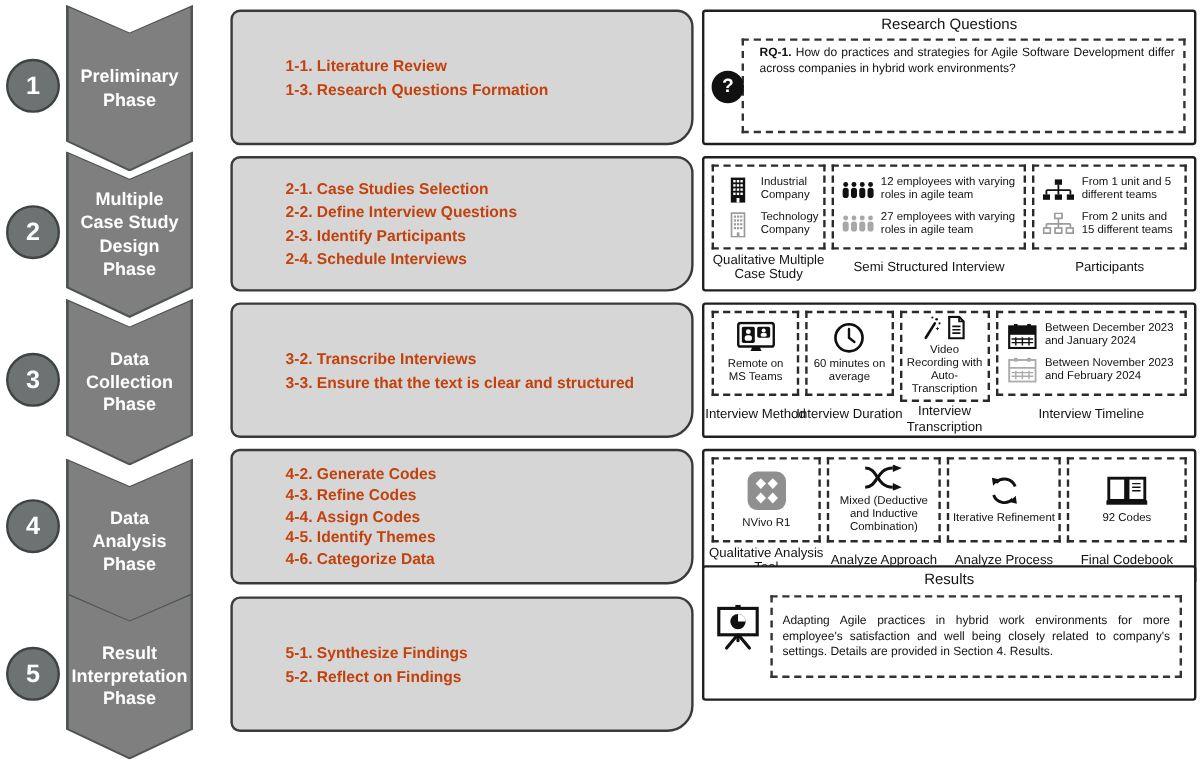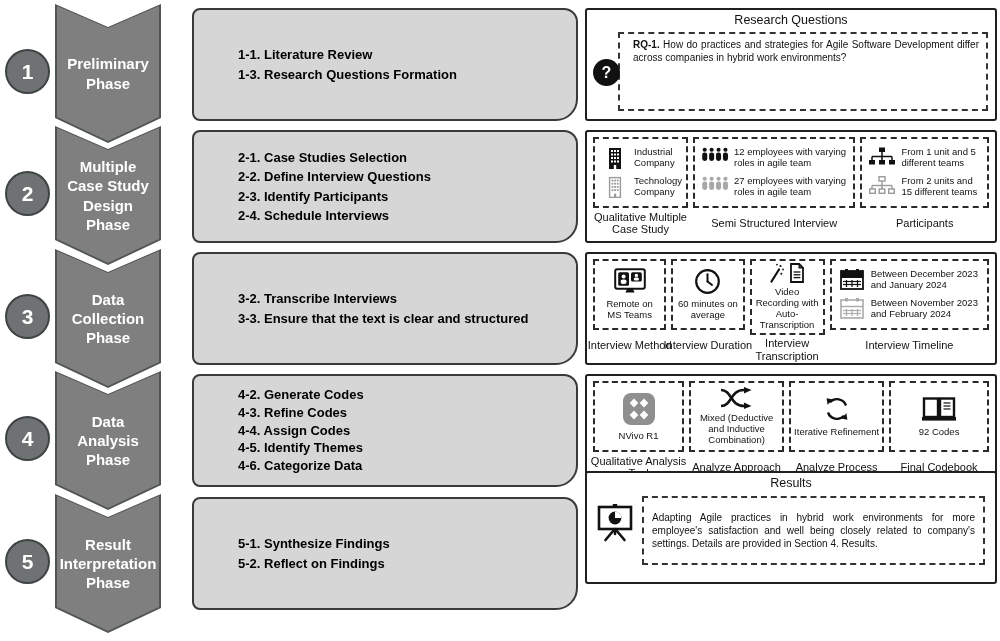--- a/index.html
+++ b/index.html
@@ -15,42 +15,42 @@
 
   .numcircle{position:absolute;left:5px;width:45px;height:45px;border-radius:50%;
         background:#6e7272;border:2.5px solid #3e4444;box-sizing:border-box;
         display:flex;align-items:center;justify-content:center;
         color:#fff;font-weight:bold;font-size:21px;}
 
   
   .midbox{position:absolute;left:192px;width:386px;height:113px;background:#d6d6d6;
         border:2px solid #3a3a3a;border-radius:8px 14px 22px 8px;box-sizing:border-box;
         display:flex;flex-direction:column;justify-content:center;padding-left:44px;}
-  .task{font-size:13px;font-weight:bold;color:#000000;line-height:19.5px;white-space:nowrap;}
+  .task{font-size:13px;font-weight:bold;color:#c2410c;line-height:19.5px;white-space:nowrap;}
   .midbox.compact .task{line-height:17.8px;}
 
   
   .rightbox{position:absolute;left:585px;width:412px;height:113px;background:#fff;
         border:2px solid #1f1f1f;border-radius:3px;box-sizing:border-box;}
   .panel-title{text-align:center;font-size:12.5px;margin-top:3px;}
 
   .q-circle{position:absolute;left:6px;top:49px;width:27px;height:27px;border-radius:50%;
         background:#111;color:#fff;font-weight:bold;font-size:16px;
         display:flex;align-items:center;justify-content:center;z-index:2;}
   .rq-box{position:absolute;left:31px;right:7px;top:22px;bottom:8px;border:2px dashed #333;
         box-sizing:border-box;padding:4px 7px 3px 13px;font-size:10px;line-height:1.33;text-align:justify;}
   .rq{margin:0;}
   .rq b{font-weight:bold;}
 
   .groups{display:flex;height:100%;padding:5px 6px;box-sizing:border-box;gap:5px;}
   .group{display:flex;flex-direction:column;min-width:0;}
   .gbox{flex:1;border:2px dashed #2a2a2a;box-sizing:border-box;display:flex;flex-direction:column;
         align-items:center;justify-content:center;gap:4px;padding:2px 3px;text-align:center;}
   .gbox.rows{justify-content:space-evenly;align-items:stretch;text-align:left;gap:0;}
-  .irow{display:flex;align-items:flex-start;gap:5px;padding:0 3px;}
+  .irow{display:flex;align-items:center;gap:5px;padding:0 3px;}
   .irow .icn{width:28px;flex:0 0 auto;display:flex;justify-content:center;}
   .itxt{font-size:9.5px;line-height:1.15;}
   .glabel{min-height:26px;display:flex;align-items:center;justify-content:center;text-align:center;
         font-size:11px;line-height:1.12;margin:2px -10px 0;}
   .icnrow{display:flex;align-items:flex-end;gap:5px;}
 
   .res-icon{position:absolute;left:9px;top:31px;}
   .res-box{position:absolute;left:55px;right:10px;top:23px;bottom:17px;border:2px dashed #333;
         box-sizing:border-box;padding:4px 8px;font-size:10px;line-height:1.33;text-align:justify;
         display:flex;align-items:center;}
@@ -71,21 +71,21 @@
   <div class="chev" style="top:126px">
       <div class="chev-in">
         <div class="pname">Multiple Case Study Design Phase</div>
       </div>
     </div>
   <div class="chev" style="top:249px">
       <div class="chev-in">
         <div class="pname">Data Collection Phase</div>
       </div>
     </div>
-  <div class="chev" style="top:371px">
+  <div class="chev" style="top:382px">
       <div class="chev-in">
         <div class="pname">Data Analysis Phase</div>
       </div>
     </div>
   <div class="chev" style="top:494px">
       <div class="chev-in">
         <div class="pname">Result Interpretation Phase</div>
       </div>
     </div>
 

